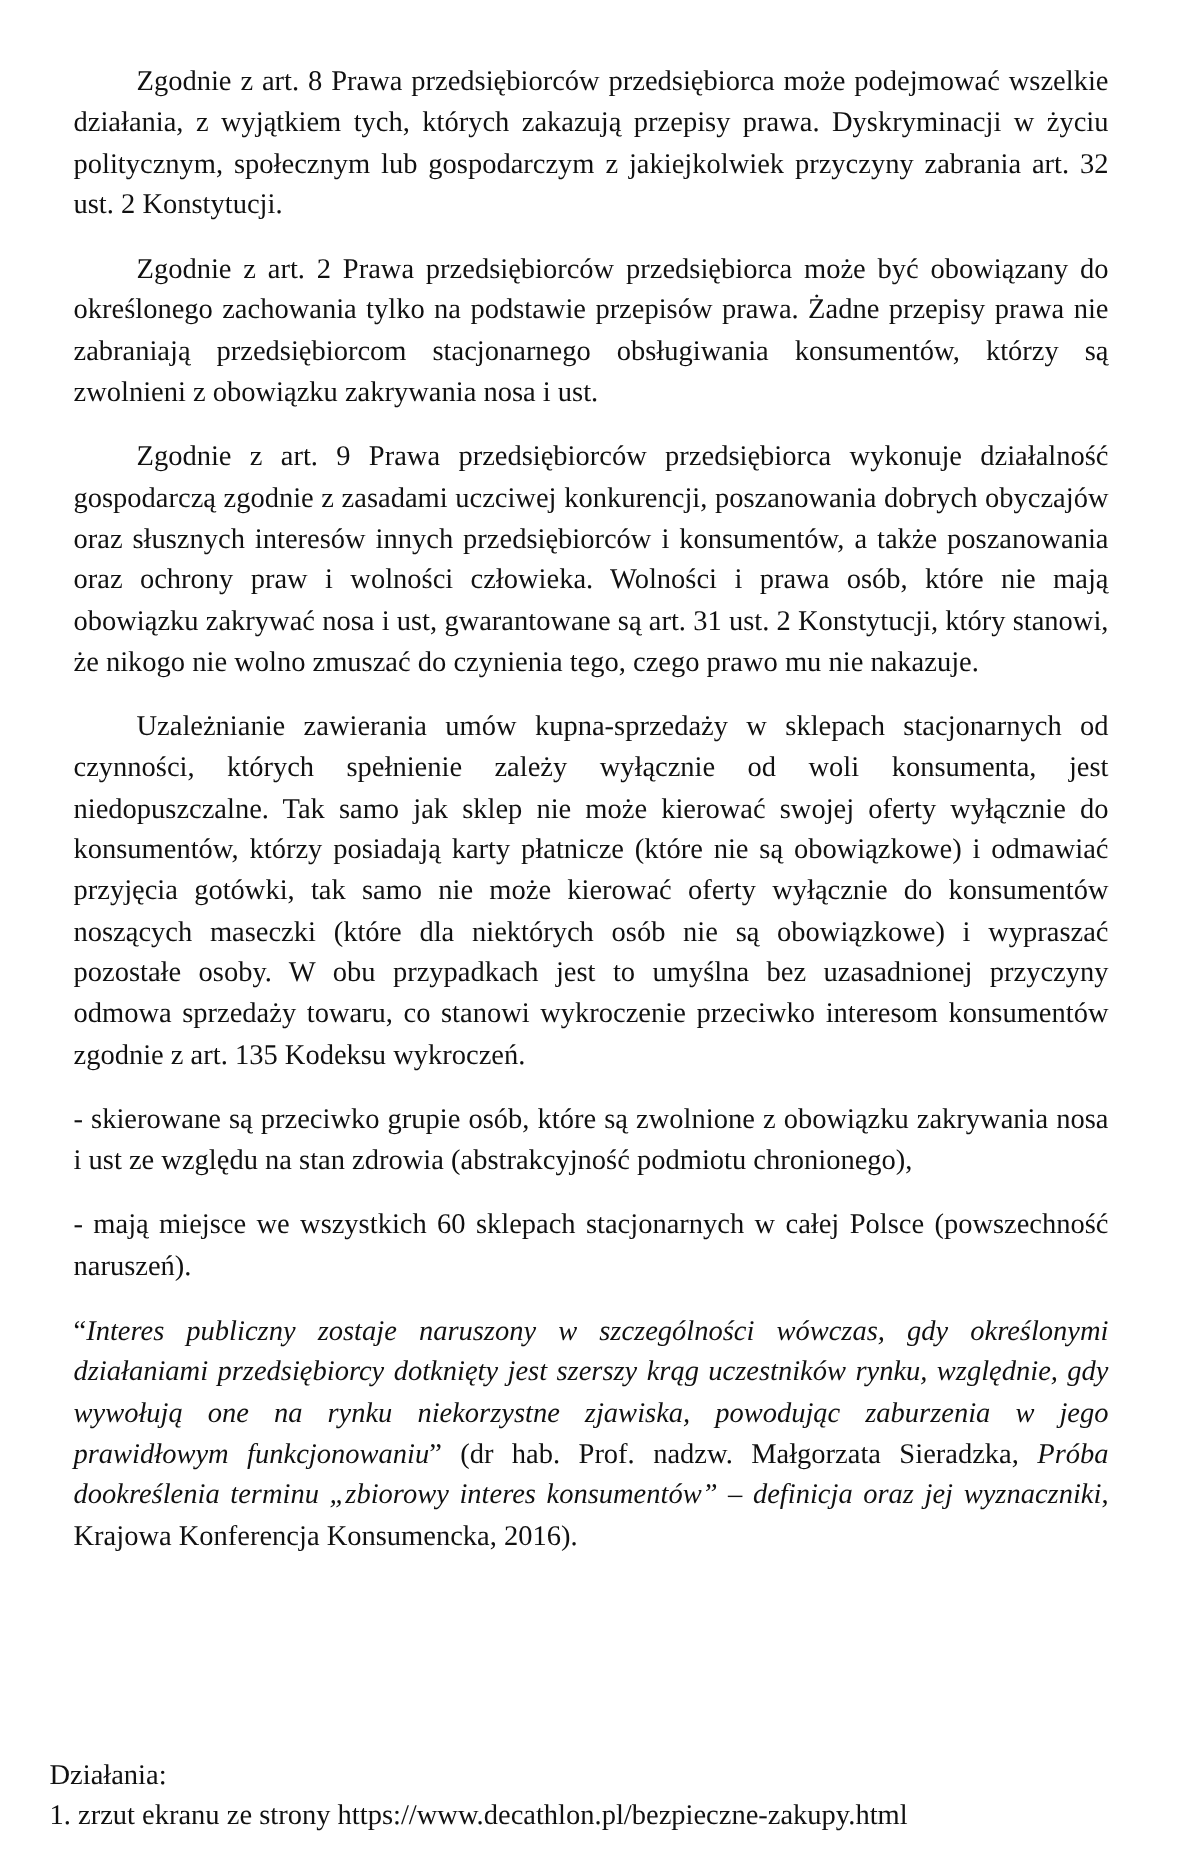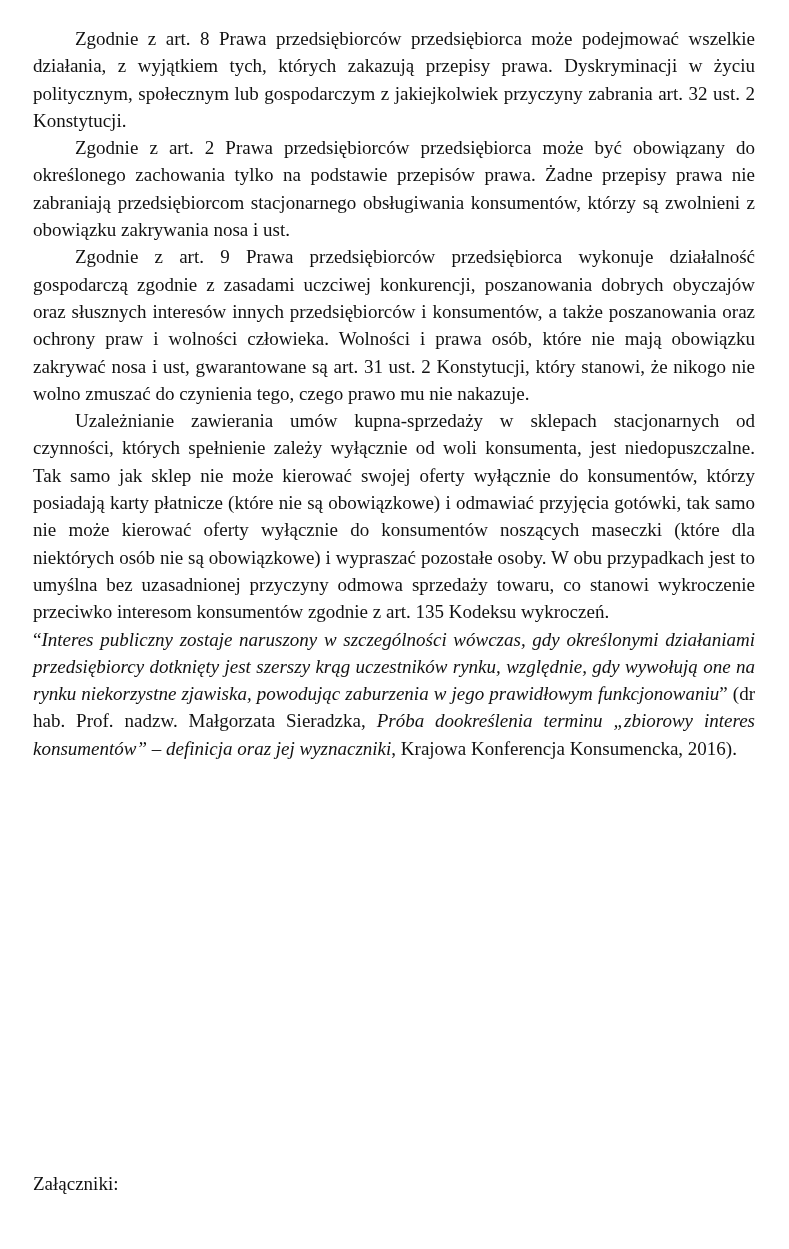--- a/index.html
+++ b/index.html
@@ -5,32 +5,35 @@
     html, body { margin: 0; padding: 0; background: #ffffff; }
     body {
       width: 789px; height: 1249px; overflow: hidden;
       font-family: "Liberation Serif", "DejaVu Serif", serif;
       color: #111111;
     }
     .page {
       position: absolute; left: 33px; top: 25px; width: 722px;
       font-size: 19px; line-height: 27.3px;
     }
-    .p { text-align: justify; margin: 0; }
+    .p { text-align: justify; margin: 16px; }
     .indent { text-indent: 42px; }
     .attach { position: absolute; left: 33px; top: 1170px; width: 722px; font-size: 19px; line-height: 27.3px; }
     .attach p { margin: 0; }
     i { font-style: italic; }
   </style>
 </head>
 <body>
 
 <div class="page">
   <p class="p indent">Zgodnie z art. 8 Prawa przedsiębiorców przedsiębiorca może podejmować wszelkie działania, z wyjątkiem tych, których zakazują przepisy prawa. Dyskryminacji w życiu politycznym, społecznym lub gospodarczym z jakiejkolwiek przyczyny zabrania art. 32 ust. 2 Konstytucji.</p>
   <p class="p indent">Zgodnie z art. 2 Prawa przedsiębiorców przedsiębiorca może być obowiązany do określonego zachowania tylko na podstawie przepisów prawa. Żadne przepisy prawa nie zabraniają przedsiębiorcom stacjonarnego obsługiwania konsumentów, którzy są zwolnieni z obowiązku zakrywania nosa i ust.</p>
   <p class="p indent">Zgodnie z art. 9  Prawa przedsiębiorców przedsiębiorca wykonuje działalność gospodarczą zgodnie z zasadami uczciwej konkurencji, poszanowania dobrych obyczajów oraz słusznych interesów innych przedsiębiorców i konsumentów, a także poszanowania oraz ochrony praw i wolności człowieka. Wolności i prawa osób, które nie mają obowiązku zakrywać nosa i ust, gwarantowane są art. 31 ust. 2 Konstytucji, który stanowi, że nikogo nie wolno zmuszać do czynienia tego, czego prawo mu nie nakazuje.</p>
   <p class="p indent">Uzależnianie zawierania umów kupna-sprzedaży w sklepach stacjonarnych od czynności, których spełnienie zależy wyłącznie od woli konsumenta, jest niedopuszczalne. Tak samo jak sklep nie może kierować swojej oferty wyłącznie do konsumentów, którzy posiadają karty płatnicze (które nie są obowiązkowe) i odmawiać przyjęcia gotówki, tak samo nie może kierować oferty wyłącznie do konsumentów noszących maseczki (które dla niektórych osób nie są obowiązkowe) i wypraszać pozostałe osoby. W obu przypadkach jest to umyślna bez uzasadnionej przyczyny odmowa sprzedaży towaru, co stanowi wykroczenie przeciwko interesom konsumentów zgodnie z art. 135 Kodeksu wykroczeń.</p>
+  <p class="p">- skierowane są przeciwko grupie osób, które są zwolnione z obowiązku zakrywania nosa i ust ze względu na stan zdrowia (abstrakcyjność podmiotu chronionego),</p>
+  <p class="p">- mają miejsce we wszystkich 60 sklepach stacjonarnych w całej Polsce (powszechność naruszeń).</p>
   <p class="p"><span>“</span><i>Interes publiczny zostaje naruszony w szczególności wówczas, gdy określonymi działaniami przedsiębiorcy dotknięty jest szerszy krąg uczestników rynku, względnie, gdy wywołują one na rynku niekorzystne zjawiska, powodując zaburzenia w jego prawidłowym funkcjonowaniu</i><span>” (dr hab. Prof. nadzw. Małgorzata Sieradzka, </span><i>Próba dookreślenia terminu „zbiorowy interes konsumentów” – definicja oraz jej wyznaczniki</i><span>, Krajowa Konferencja Konsumencka, 2016).</span></p>
 </div>
 
 <div class="attach">
-  <p>Załączniki:</p>
+  <p>Działania:</p>
+  <p>1. zrzut ekranu ze strony https://www.decathlon.pl/bezpieczne-zakupy.html</p>
 </div>
 
 </body></html>

